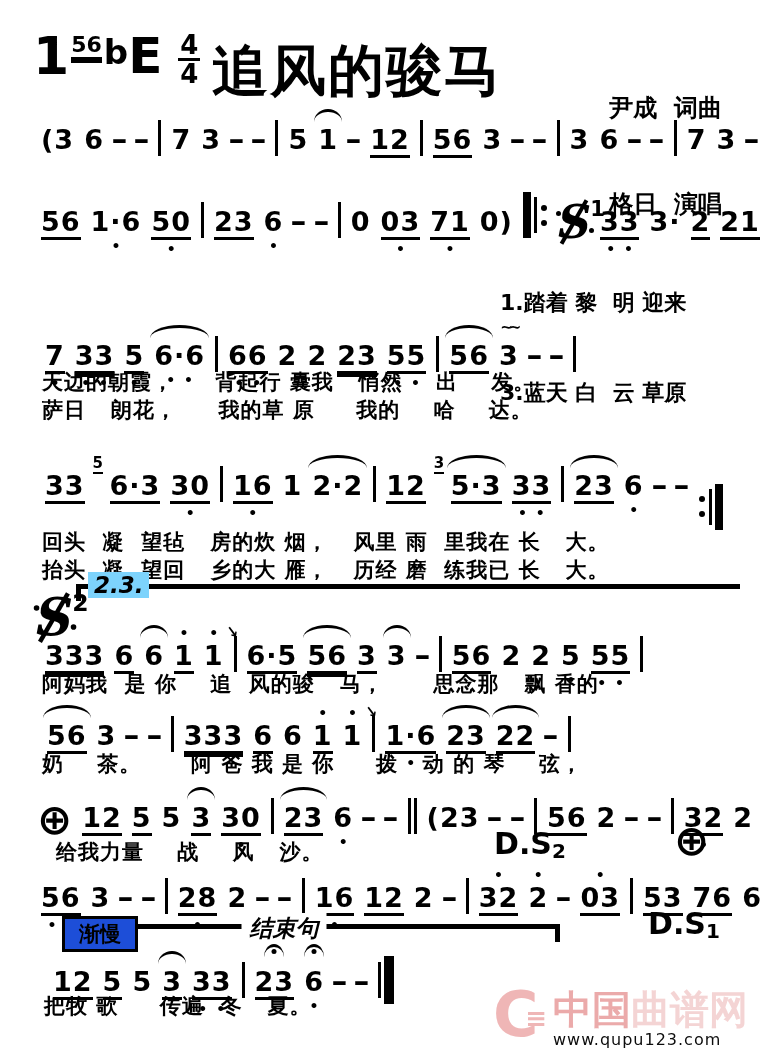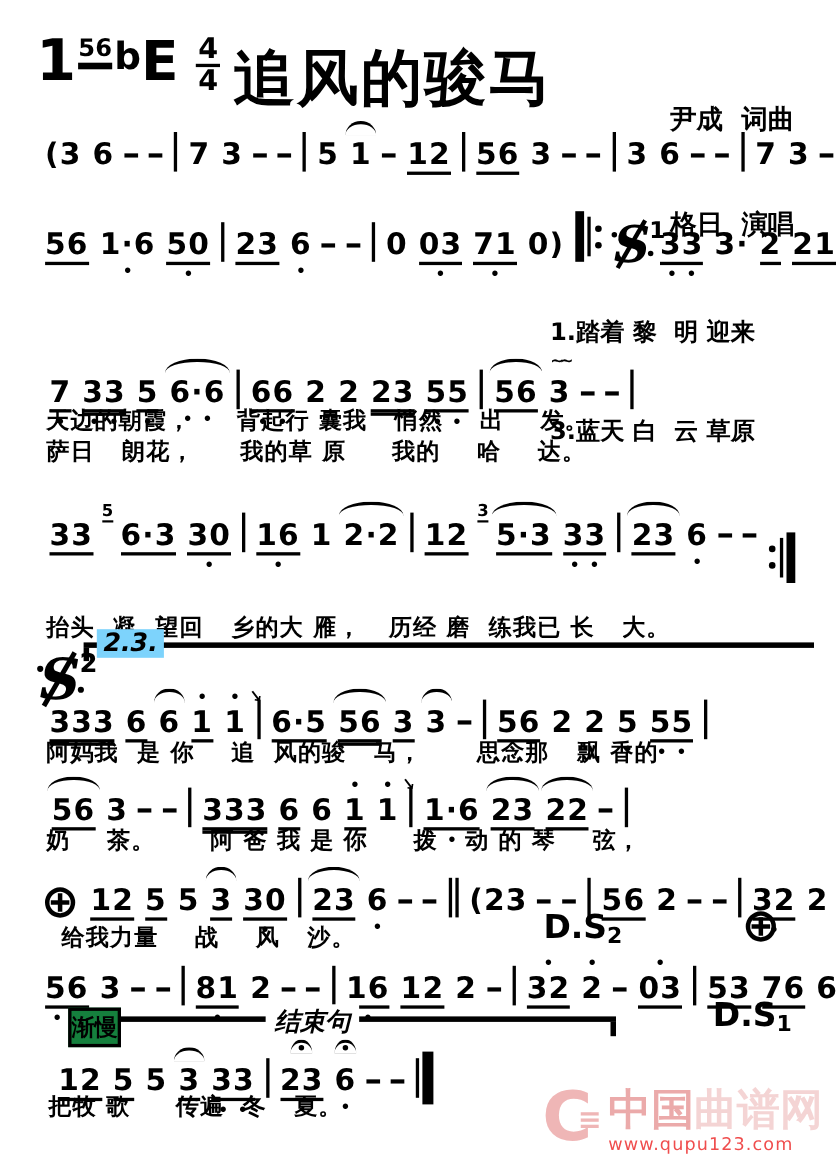--- a/index.html
+++ b/index.html
@@ -60,36 +60,36 @@
   .verse-block .vrow{font-style:normal;}
 
   
   .volta{position:absolute;left:76px;top:584px;width:664px;border-top:5px solid #000;}
   .volta:before{content:'';position:absolute;left:0;top:0;width:5px;height:12px;background:#000;}
   .volta .vlabel{position:absolute;left:12px;top:-17px;background:#7dd3fc;padding:0 6px;font-style:italic;font-weight:800;font-size:23px;}
   .endbracket{position:absolute;left:100px;top:924px;width:460px;border-top:5px solid #000;}
   .endbracket:before{content:'';position:absolute;left:0;top:0;width:5px;height:13px;background:#000;}
   .endbracket:after{content:'';position:absolute;right:0;top:0;width:5px;height:13px;background:#000;}
   .endbracket .elabel{position:absolute;left:40%;transform:translateX(-50%);top:-16px;background:#fff;padding:0 8px;font-style:italic;font-weight:800;font-size:23px;white-space:nowrap;}
-  .ritard{position:absolute;left:62px;top:916px;border:3px solid #000;background:#15803d;padding:1px 0;font-weight:800;font-size:21px;z-index:5;}
+  .ritard{position:absolute;left:62px;top:916px;border:3px solid #000;background:#1d4ed8;padding:1px 14px;font-weight:800;font-size:21px;z-index:5;}
   .ds{position:absolute;font-weight:900;font-size:30px;white-space:nowrap;}
   .ds sub{font-size:20px;vertical-align:-4px;}
   .coda-abs{position:absolute;font-size:42px;font-weight:bold;line-height:1;}
   .seg2{position:absolute;left:32px;top:594px;transform:scale(1.12);transform-origin:top left;}
 
   
   .wm{position:absolute;right:12px;bottom:6px;display:flex;align-items:center;gap:4px;opacity:.95;}
   .wm-logo{position:relative;width:56px;height:56px;flex:none;}
   .wm-logo .c{position:absolute;left:0;top:-4px;font-size:62px;font-weight:900;color:#efb3b3;line-height:56px;}
   .wm-logo .eq{position:absolute;right:2px;top:12px;font-size:26px;font-weight:900;color:#efb3b3;}
   .wm-text{display:flex;flex-direction:column;align-items:flex-start;line-height:1;}
   .wm-site{font-size:39px;font-weight:900;white-space:nowrap;}
   .wm-site .strong{color:#eaa6a6;}
   .wm-site .light{color:#f4d2d2;}
-  .wm-url{font-size:16px;color:#ef4444;margin-top:3px;letter-spacing:1px;}
+  .wm-url{font-size:16px;color:#000000;margin-top:3px;letter-spacing:1px;}
 </style>
 </head>
 <body>
 
 <div id="page">
 
   <div class="key">
     <span class="one">1</span>
     <span class="small56">56</span>
     <span class="flat">b</span>
@@ -176,21 +176,21 @@
       </span><span class="tok"><span class="txt u1">23</span><span class="slur"></span></span><span class="tok"><span class="txt">6</span><span class="db">•</span></span><span class="tok"><span class="txt dash">-</span></span><span class="tok"><span class="txt dash">-</span></span><span class="tok symtok">
         <i class="bthin"></i>
         <i class="bthin"></i>
       </span><span class="tok"><span class="txt">(23</span></span><span class="tok"><span class="txt dash">-</span></span><span class="tok"><span class="txt dash">-</span></span><span class="tok symtok">
         <i class="bthin"></i>
       </span><span class="tok"><span class="txt u1">56</span></span><span class="tok"><span class="txt">2</span></span><span class="tok"><span class="txt dash">-</span></span><span class="tok"><span class="txt dash">-</span></span><span class="tok symtok">
         <i class="bthin"></i>
       </span><span class="tok"><span class="txt u1">32</span><span class="db">•</span></span><span class="tok"><span class="txt">2</span></span></div>
   <div class="mline" style="left:36px;top:878px;"><span class="tok"><span class="txt u1">56</span><span class="db">• •</span></span><span class="tok"><span class="txt">3</span><span class="db">•</span></span><span class="tok"><span class="txt dash">-</span></span><span class="tok"><span class="txt dash">-</span></span><span class="tok symtok">
         <i class="bthin"></i>
-      </span><span class="tok"><span class="txt u1">81</span><span class="db">•</span></span><span class="tok"><span class="txt">2</span></span><span class="tok"><span class="txt dash">-</span></span><span class="tok"><span class="txt dash">-</span></span><span class="tok symtok">
+      </span><span class="tok"><span class="txt u1">28</span><span class="db">•</span></span><span class="tok"><span class="txt">2</span></span><span class="tok"><span class="txt dash">-</span></span><span class="tok"><span class="txt dash">-</span></span><span class="tok symtok">
         <i class="bthin"></i>
       </span><span class="tok"><span class="txt u1">16</span><span class="db">•</span></span><span class="tok"><span class="txt u1">12</span></span><span class="tok"><span class="txt">2</span></span><span class="tok"><span class="txt dash">-</span></span><span class="tok symtok">
         <i class="bthin"></i>
       </span><span class="tok"><span class="txt u1">32</span><span class="da">•</span></span><span class="tok"><span class="txt">2</span><span class="da">•</span></span><span class="tok"><span class="txt dash">-</span></span><span class="tok"><span class="txt u1">03</span><span class="da">•</span></span><span class="tok symtok">
         <i class="bthin"></i>
       </span><span class="tok"><span class="txt u1">53</span></span><span class="tok"><span class="txt u1">76</span></span><span class="tok"><span class="txt">6</span></span></div>
   <div class="mline" style="left:48px;top:956px;"><span class="tok"><span class="txt u1">12</span></span><span class="tok"><span class="txt u1">5</span></span><span class="tok"><span class="txt">5</span></span><span class="tok"><span class="txt u1">3</span><span class="slur"></span></span><span class="tok"><span class="txt u1">33</span><span class="db">• •</span></span><span class="tok symtok">
         <i class="bthin"></i>
       </span><span class="tok"><span class="txt u1">23</span><span class="fm"></span></span><span class="tok"><span class="txt">6</span><span class="db">•</span><span class="fm"></span></span><span class="tok"><span class="txt dash">-</span></span><span class="tok"><span class="txt dash">-</span></span><span class="tok symtok">
         <i class="bthin"></i>
@@ -198,20 +198,21 @@
       </span></div>
 
   <div class="verse-block">
     <div class="vrow">1.踏着 黎  明 迎来</div>
     <div class="vrow">3.蓝天 白  云 草原</div>
   </div>
 
   <div class="lyr" style="left:42px;top:368px;">天边的朝霞，     背起行 囊我   悄然    出    发。</div>
   <div class="lyr" style="left:42px;top:396px;">萨日   朗花，     我的草 原     我的    哈    达。</div>
 
+  <div class="lyr" style="left:42px;top:528px;">回头  凝  望毡   房的炊 烟，   风里 雨  里我在 长   大。</div>
   <div class="lyr" style="left:42px;top:556px;">抬头  凝  望回   乡的大 雁，   历经 磨  练我已 长   大。</div>
 
   <div class="lyr" style="left:42px;top:670px;">阿妈我  是 你    追  风的骏   马，      思念那   飘 香的</div>
   <div class="lyr" style="left:42px;top:750px;">奶    茶。      阿 爸 我 是 你     拨   动 的 琴    弦，</div>
   <div class="lyr" style="left:56px;top:838px;">给我力量    战    风   沙。</div>
   <div class="lyr" style="left:44px;top:992px;">把牧 歌     传遍  冬   夏。</div>
 
   <div class="volta">
     <span class="vlabel">2.3.</span>
   </div>

